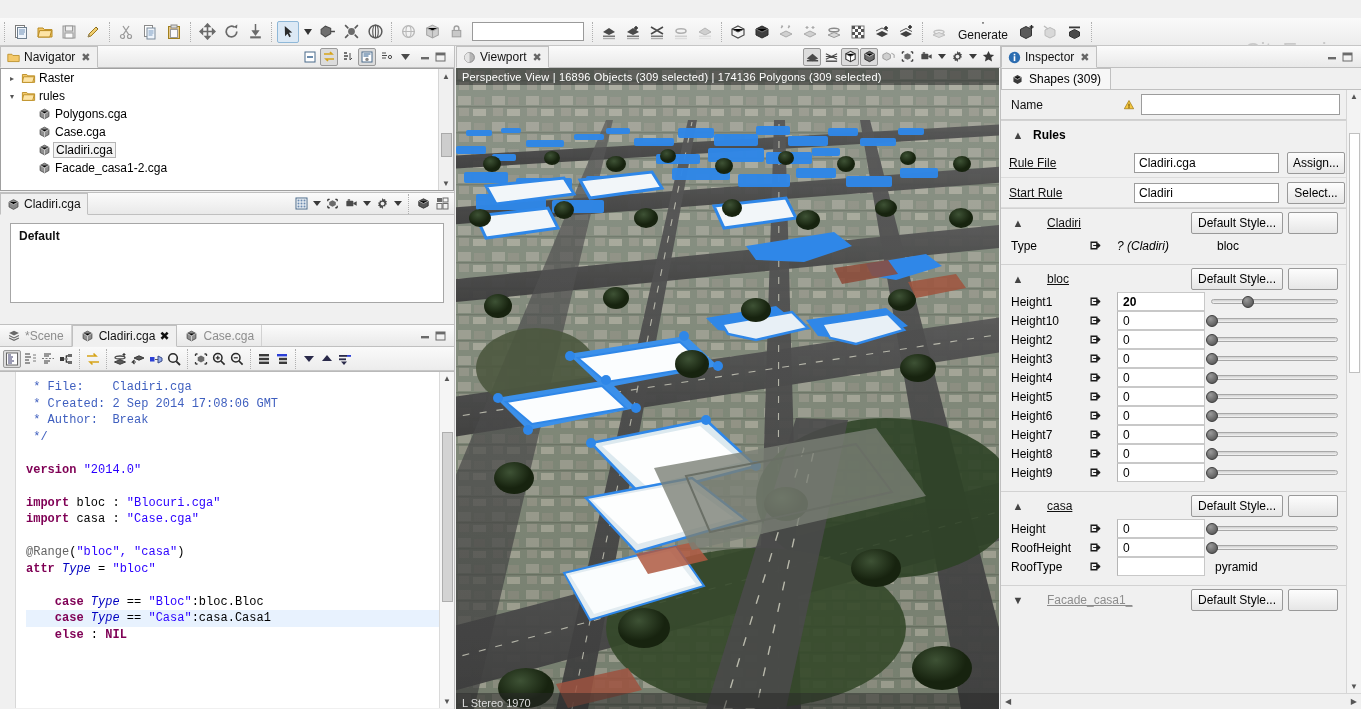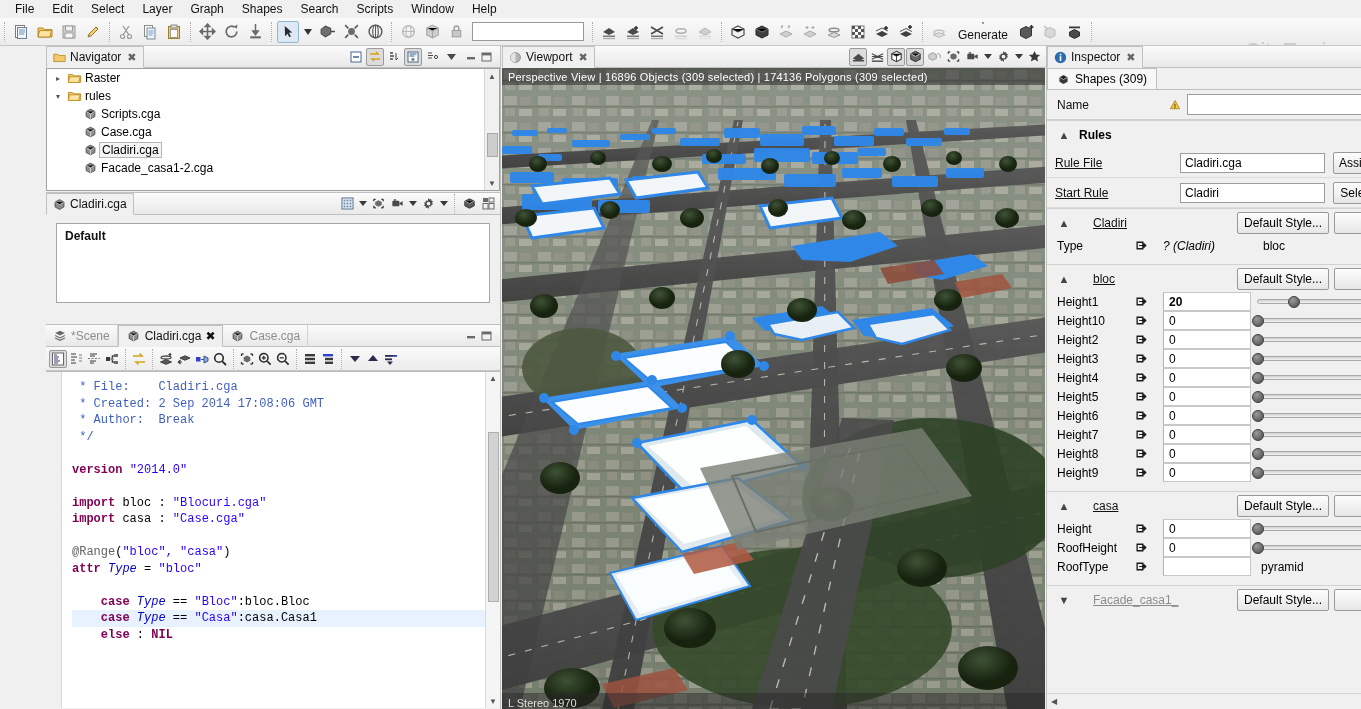--- a/index.html
+++ b/index.html
@@ -49,21 +49,21 @@
     width: 112px; height: 19px; border: 1px solid #9a9a9a; background: #fff;
     margin: 0 4px; font-size: 11px; padding: 0 3px;
   }
   .brand {
     position: absolute; right: 10px; top: 20px;
     font-size: 22px; color: #c9c9c9; letter-spacing: 0px;
     font-family: "Liberation Sans", sans-serif;
   }
 
   
-  .panel { position: absolute; background: #f0f0f0; margin-left: 46px; }
+  .panel { position: absolute; background: #f0f0f0; }
   .view-tabbar {
     height: 22px; background: linear-gradient(#fbfbfb, #e9e9e9);
     border-bottom: 1px solid #c0c0c0;
     display: flex; align-items: stretch; position: relative;
   }
   .vtab {
     display: flex; align-items: center; gap: 4px;
     padding: 0 6px; font-size: 12px; color: #444;
     border-right: 1px solid #d0d0d0;
     background: transparent;
@@ -259,32 +259,20 @@
   .ltab.active { background:#f0f0f0; color:#111; border-top:1px solid #c0c0c0;
                  border-left:1px solid #c0c0c0; border-right:1px solid #c0c0c0;
                  border-bottom:1px solid #f0f0f0; margin-bottom:-1px; }
   svg { display: block; }
 </style>
 </head>
 <body>
 
 <div id="app">
 
-  <div class="menubar" id="menubar">
-      <div class="mi">File</div>
-      <div class="mi">Edit</div>
-      <div class="mi">Select</div>
-      <div class="mi">Layer</div>
-      <div class="mi">Graph</div>
-      <div class="mi">Shapes</div>
-      <div class="mi">Search</div>
-      <div class="mi">Scripts</div>
-      <div class="mi">Window</div>
-      <div class="mi">Help</div>
-    </div>
 
   <div class="toolbar">
     <div class="tbsep"></div>
     <div class="tbgroup">
       <div class="tbtn">
         <svg width="16" height="16" viewBox="0 0 16 16">
             <rect x="2.5" y="1.5" width="9" height="12" fill="#fff" stroke="#7b7b7b"></rect>
             <rect x="4.5" y="3.5" width="9" height="11" fill="#eef4fb" stroke="#6f7f8f"></rect>
             <path d="M6 6h6M6 8h6M6 10h5" stroke="#6f8fb5" stroke-width="1"></path>
           </svg>
@@ -629,21 +617,21 @@
           <span class="tlabel">rules</span>
         </div>
         <div class="trow" style="padding-left: 20px;">
           <span class="tarrow"></span>
           <span class="ticon">
             <svg width="15" height="14" viewBox="0 0 16 16">
               <path d="M8 2.5l5 2.6v5.8L8 13.5 3 10.9V5.1z" fill="#8f8f8f" stroke="#4a4a4a"></path>
               <path d="M3 5.1L8 7.8l5-2.7M8 7.8v5.7" stroke="#d8d8d8"></path>
             </svg>
           </span>
-          <span class="tlabel">Scripts.cga</span>
+          <span class="tlabel">Polygons.cga</span>
         </div>
         <div class="trow" style="padding-left: 20px;">
           <span class="tarrow"></span>
           <span class="ticon">
             <svg width="15" height="14" viewBox="0 0 16 16">
               <path d="M8 2.5l5 2.6v5.8L8 13.5 3 10.9V5.1z" fill="#8f8f8f" stroke="#4a4a4a"></path>
               <path d="M3 5.1L8 7.8l5-2.7M8 7.8v5.7" stroke="#d8d8d8"></path>
             </svg>
           </span>
           <span class="tlabel">Case.cga</span>

